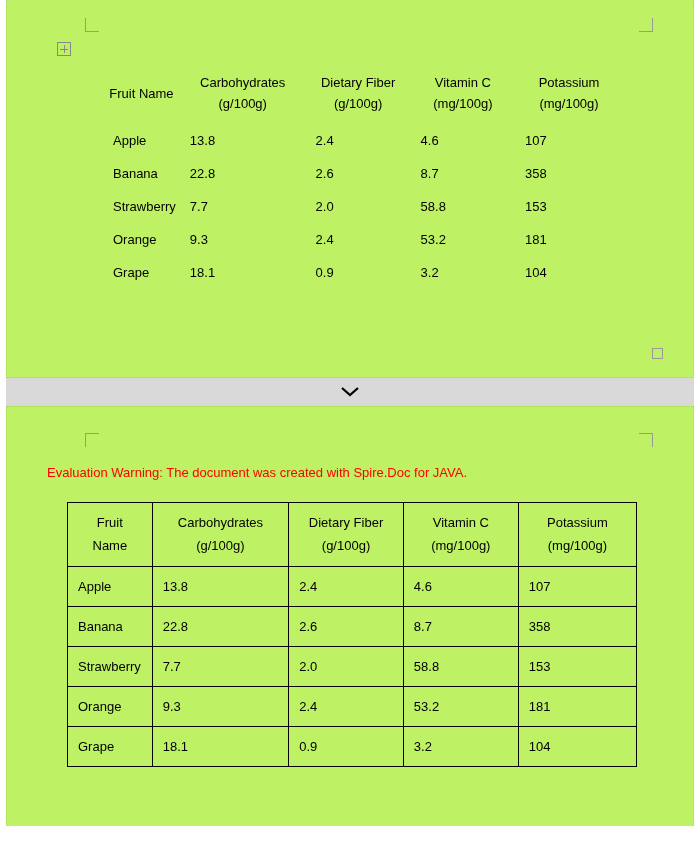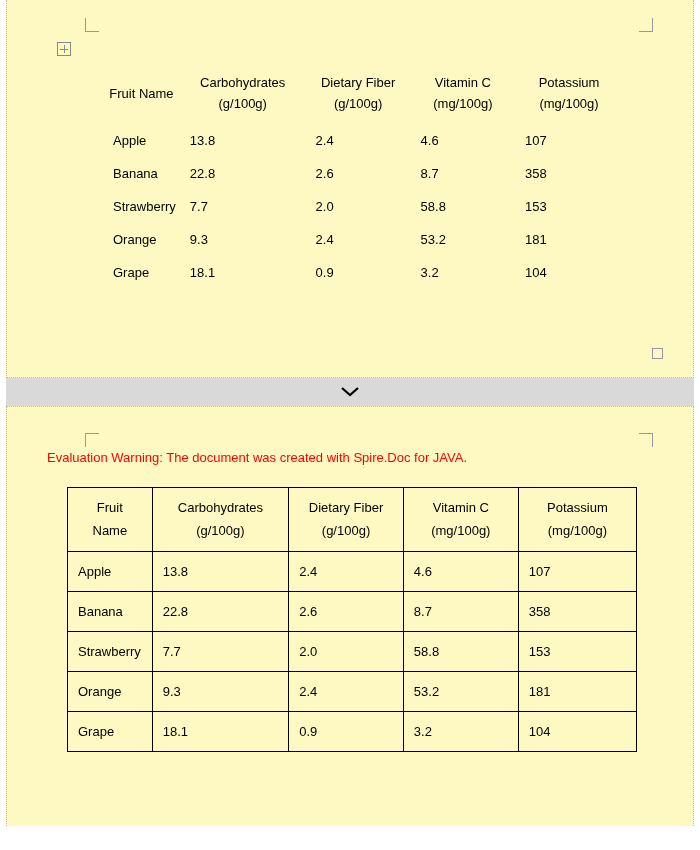--- a/index.html
+++ b/index.html
@@ -7,27 +7,27 @@
     width: 700px;
     height: 850px;
     background: #fff;
     font-family: Arial, Helvetica, sans-serif;
     font-size: 13px;
     color: #000;
     overflow: hidden;
   }
   .page {
     position: relative;
-    background: #fef9c3;
+    background: #bef264;
     border: 1px dotted #bbb;
     margin: 0 6px;
     padding: 18px 40px 20px 40px;
   }
   .page1 { height: 378px; border-top: none; }
-  .page2 { height: 420px; border-bottom: none; padding-top: 37px; }
+  .page2 { height: 420px; border-bottom: none; padding-top: 52px; }
   .divider {
     height: 28px;
     background: #d9d9d9;
     display: flex;
     align-items: center;
     justify-content: center;
     margin: 0 6px;
   }
   .corner {
     position: absolute;

